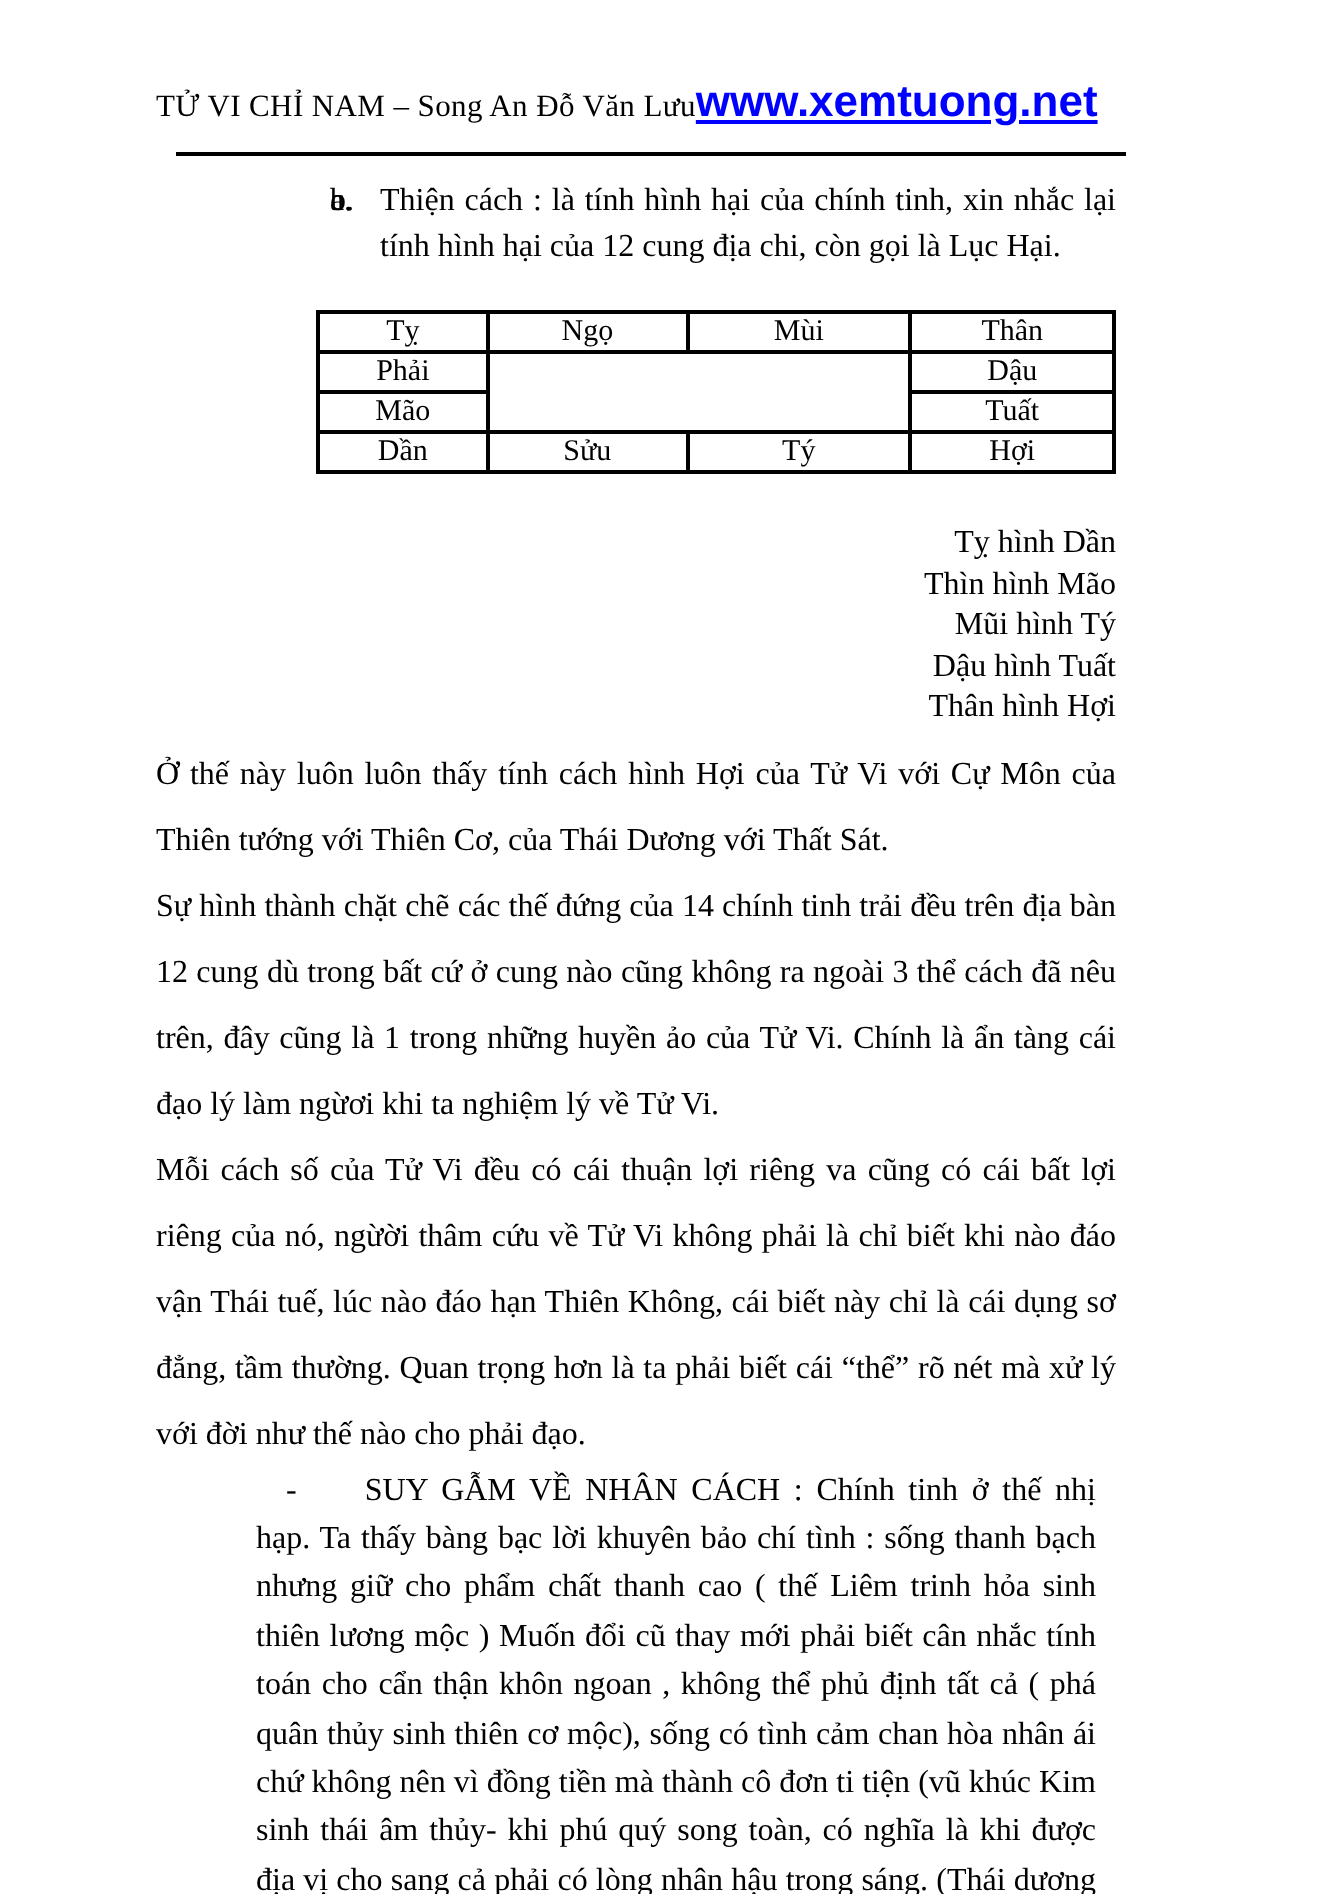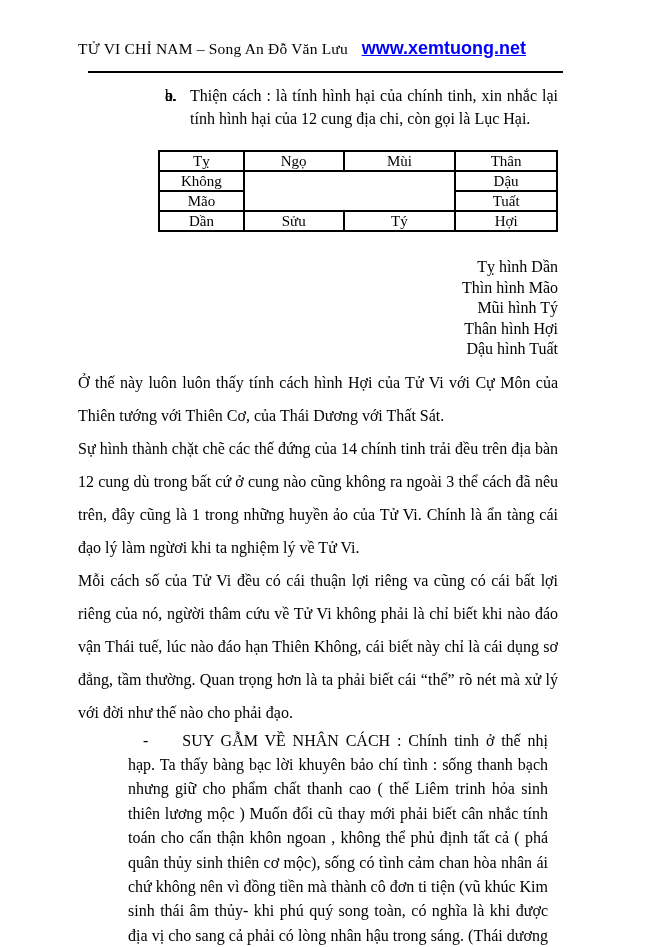--- a/index.html
+++ b/index.html
@@ -19,21 +19,21 @@
     align-items: baseline;
   }
   .doc-title {
     font-size: 15.5px;
     letter-spacing: 0.2px;
     white-space: nowrap;
   }
   .site-link {
     font-family: "Liberation Sans", "DejaVu Sans", sans-serif;
     font-weight: bold;
-    font-size: 18px;
+    font-size: 22px;
     color: #0000ff;
     text-decoration: underline;
     margin-right: 32px;
     white-space: nowrap;
     cursor: pointer;
   }
   .header-rule {
     height: 2px;
     background: #000;
     margin: 12px -5px 0 10px;
@@ -115,43 +115,43 @@
         <col style="width:102px">
     </colgroup>
     <tbody>
       <tr>
         <td>Tỵ</td>
         <td>Ngọ</td>
         <td>Mùi</td>
         <td>Thân</td>
       </tr>
       <tr>
-        <td>Không</td>
+        <td>Phải</td>
         <td colspan="2" rowspan="2"></td>
         <td>Dậu</td>
       </tr>
       <tr>
         <td>Mão</td>
         <td>Tuất</td>
       </tr>
       <tr>
         <td>Dần</td>
         <td>Sửu</td>
         <td>Tý</td>
         <td>Hợi</td>
       </tr>
     </tbody>
   </table>
 
   <div class="hinh-list">
     <div>Tỵ hình Dần</div>
     <div>Thìn hình Mão</div>
     <div>Mũi hình Tý</div>
+    <div>Dậu hình Tuất</div>
     <div>Thân hình Hợi</div>
-    <div>Dậu hình Tuất</div>
   </div>
 
   <p class="body-par first">Ở thế này luôn luôn thấy tính cách hình Hợi của Tử Vi với Cự Môn của Thiên tướng với Thiên Cơ, của Thái Dương với Thất Sát.</p>
   <p class="body-par">Sự hình thành chặt chẽ các thế đứng của 14 chính tinh trải đều trên địa bàn 12 cung dù trong bất cứ ở cung nào cũng không ra ngoài 3 thể cách đã nêu trên, đây cũng là 1 trong những huyền ảo của Tử Vi. Chính là ẩn tàng cái đạo lý làm ngừơi khi ta nghiệm lý về Tử Vi.</p>
   <p class="body-par">Mỗi cách số của Tử Vi đều có cái thuận lợi riêng va cũng có cái bất lợi riêng của nó, ngừời thâm cứu về Tử Vi không phải là chỉ biết khi nào đáo vận Thái tuế, lúc nào đáo hạn Thiên Không, cái biết này chỉ là cái dụng sơ đẳng, tầm thường. Quan trọng hơn là ta phải biết cái “thể” rõ nét  mà xử lý với đời như thế nào cho phải đạo.</p>
 
   <p class="suy-gam"><span>-</span><span class="dash-spacer"></span><span>SUY GẪM VỀ NHÂN CÁCH : Chính tinh ở thế nhị hạp. Ta thấy bàng bạc lời khuyên bảo chí tình : sống thanh bạch nhưng giữ cho phẩm chất thanh cao ( thế Liêm trinh hỏa sinh thiên lương mộc ) Muốn đổi cũ thay mới phải biết cân nhắc tính toán cho cẩn thận khôn ngoan , không thể phủ định tất cả ( phá quân thủy sinh thiên cơ mộc), sống có tình cảm chan hòa nhân ái chứ không nên vì đồng tiền mà thành cô đơn ti tiện (vũ khúc Kim sinh thái âm thủy- khi phú quý song toàn, có nghĩa là khi được địa vị cho sang cả phải có lòng nhân hậu trong sáng. (Thái dương hỏa sinh thiên phủ thổ). Phải thành</span></p>
 
 </div>
 

